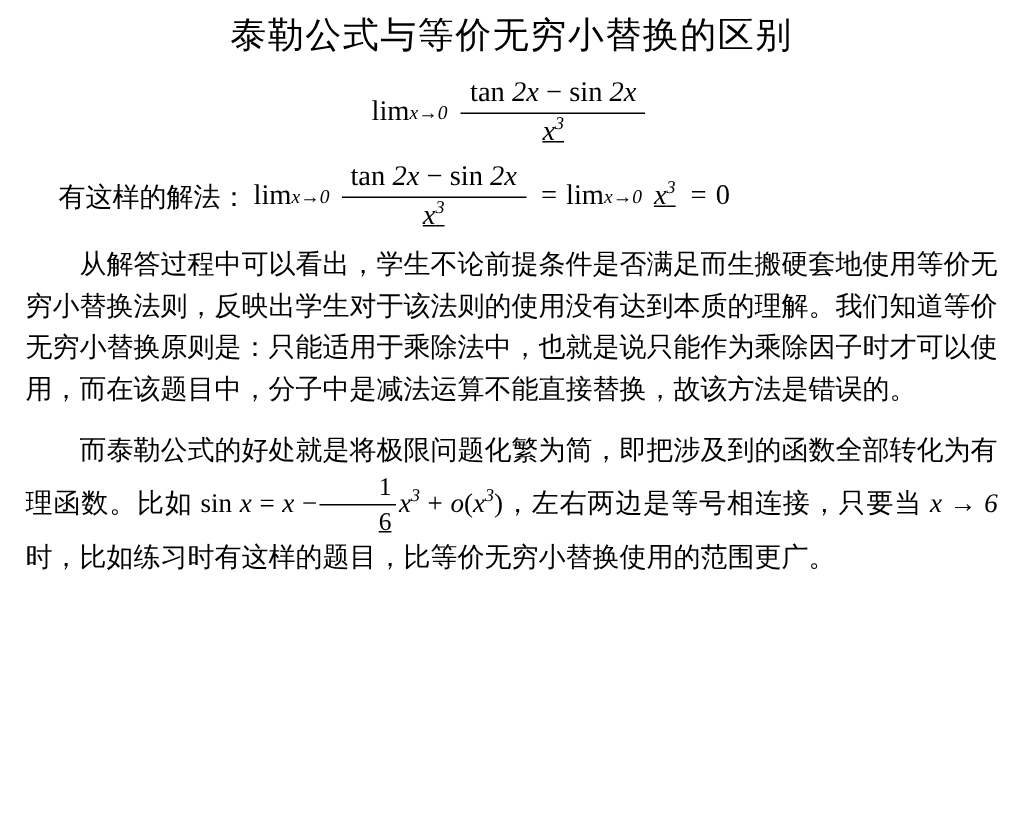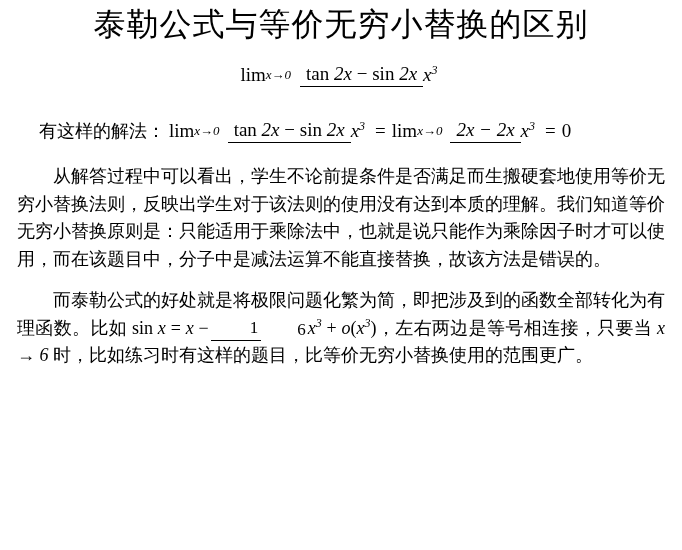--- a/index.html
+++ b/index.html
@@ -8,21 +8,21 @@
     width: 682px;
     height: 550px;
     background: #ffffff;
     color: #000000;
     overflow: hidden;
     font-family: "Liberation Serif", "DejaVu Serif", serif;
   }
   .title {
     margin: 0;
     padding-top: 7px;
-    font-size: 32px;
+    font-size: 24px;
     line-height: 34px;
     font-weight: 400;
     text-align: center;
     letter-spacing: 1px;
   }
   .para {
     margin: 0 17px;
     font-size: 18px;
     line-height: 27.5px;
     text-align: justify;
@@ -40,30 +40,30 @@
     display: inline-flex;
     flex-direction: row;
     align-items: center;
     vertical-align: middle;
     line-height: 1.05;
     font-size: 19px;
   }
   .lim .limsub { font-size: 13px; font-family: Liberation Serif, serif; }
   .frac {
     display: inline-flex;
-    flex-direction: row;
+    flex-direction: column;
     align-items: center;
     vertical-align: middle;
     line-height: 1.2;
     margin: 0 4px;
     font-size: 19px;
     justify-content: center;
   }
   .frac .num { padding: 0 6px 1px; border-bottom: 1px solid #000; white-space: nowrap; }
-  .frac .den { padding-top: 1px; white-space: nowrap; }
+  .frac .den { padding-top: 1px; white-space: nowrap; text-decoration: underline; }
   .display-formula {
     height: 52px;
     margin: 8px 0 4px;
     display: flex;
     justify-content: center;
     align-items: center;
     gap: 5px;
     font-size: 19px;
   }
   .solution {
@@ -118,21 +118,20 @@
       <span class="frac">
         <span class="num"><span class="rm">tan</span> <span class="it">2x</span> <span class="rm">−</span> <span class="rm">sin</span> <span class="it">2x</span></span>
         <span class="den"><span class="it">x</span><sup>3</sup></span>
       </span>
       <span class="rm eq">=</span>
       <span class="lim">
           <span class="rm">lim</span>
           <span class="limsub it">x→0</span>
         </span>
       <span class="frac">
-        <span class="num it">2x − 2x</span>
         <span class="den"><span class="it">x</span><sup>3</sup></span>
       </span>
       <span class="rm eq">=</span>
       <span class="rm">0</span>
     </span>
   </div>
 
   <p class="para p2"><span>从解答过程中可以看出，学生不论前提条件是否满足而生搬硬套地使用等价无穷小替换法则，反映出学生对于该法则的使用没有达到本质的理解。我们知道等价无穷小替换原则是：只能适用于乘除法中，也就是说只能作为乘除因子时才可以使用，而在该题目中，分子中是减法运算不能直接替换，故该方法是错误的。</span></p>
 
   <p class="para p3"><span>而泰勒公式的好处就是将极限问题化繁为简，即把涉及到的函数全部转化为有理函数。比如</span><span class="fm inline-math"> <span class="rm">sin</span> <span class="it">x</span> <span class="rm">=</span> <span class="it">x</span> <span class="rm">−</span><span class="frac frac-small">

